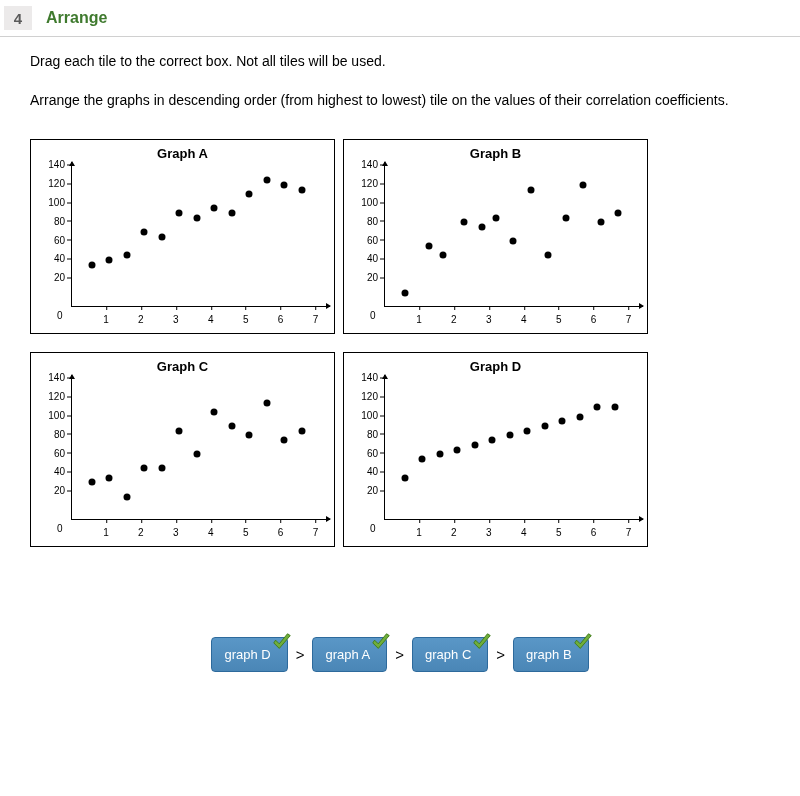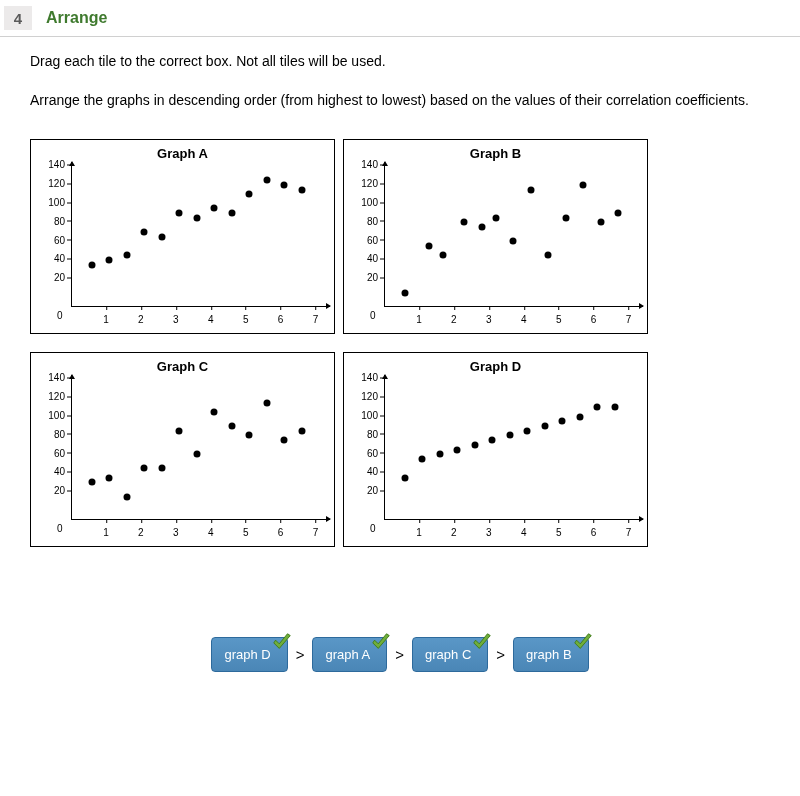--- a/index.html
+++ b/index.html
@@ -179,21 +179,21 @@
 </head>
 <body>
 
 <div class="header">
   <div class="qnum">4</div>
   <div class="status">Arrange</div>
 </div>
 
 <div class="instructions">
   <p>Drag each tile to the correct box. Not all tiles will be used.</p>
-  <p>Arrange the graphs in descending order (from highest to lowest) based on the values of their correlation coefficients.</p>
+  <p>Arrange the graphs in descending order (from highest to lowest) tile on the values of their correlation coefficients.</p>
 </div>
 
 <div class="charts-wrap">
   <div class="chart-row">
     <div class="chart-cell">
         <div class="chart-title">Graph A</div>
         <div class="plot-area">
           <div class="axis-line-y"></div>
           <div class="axis-line-x"></div>
           <div class="origin-label">0</div>

